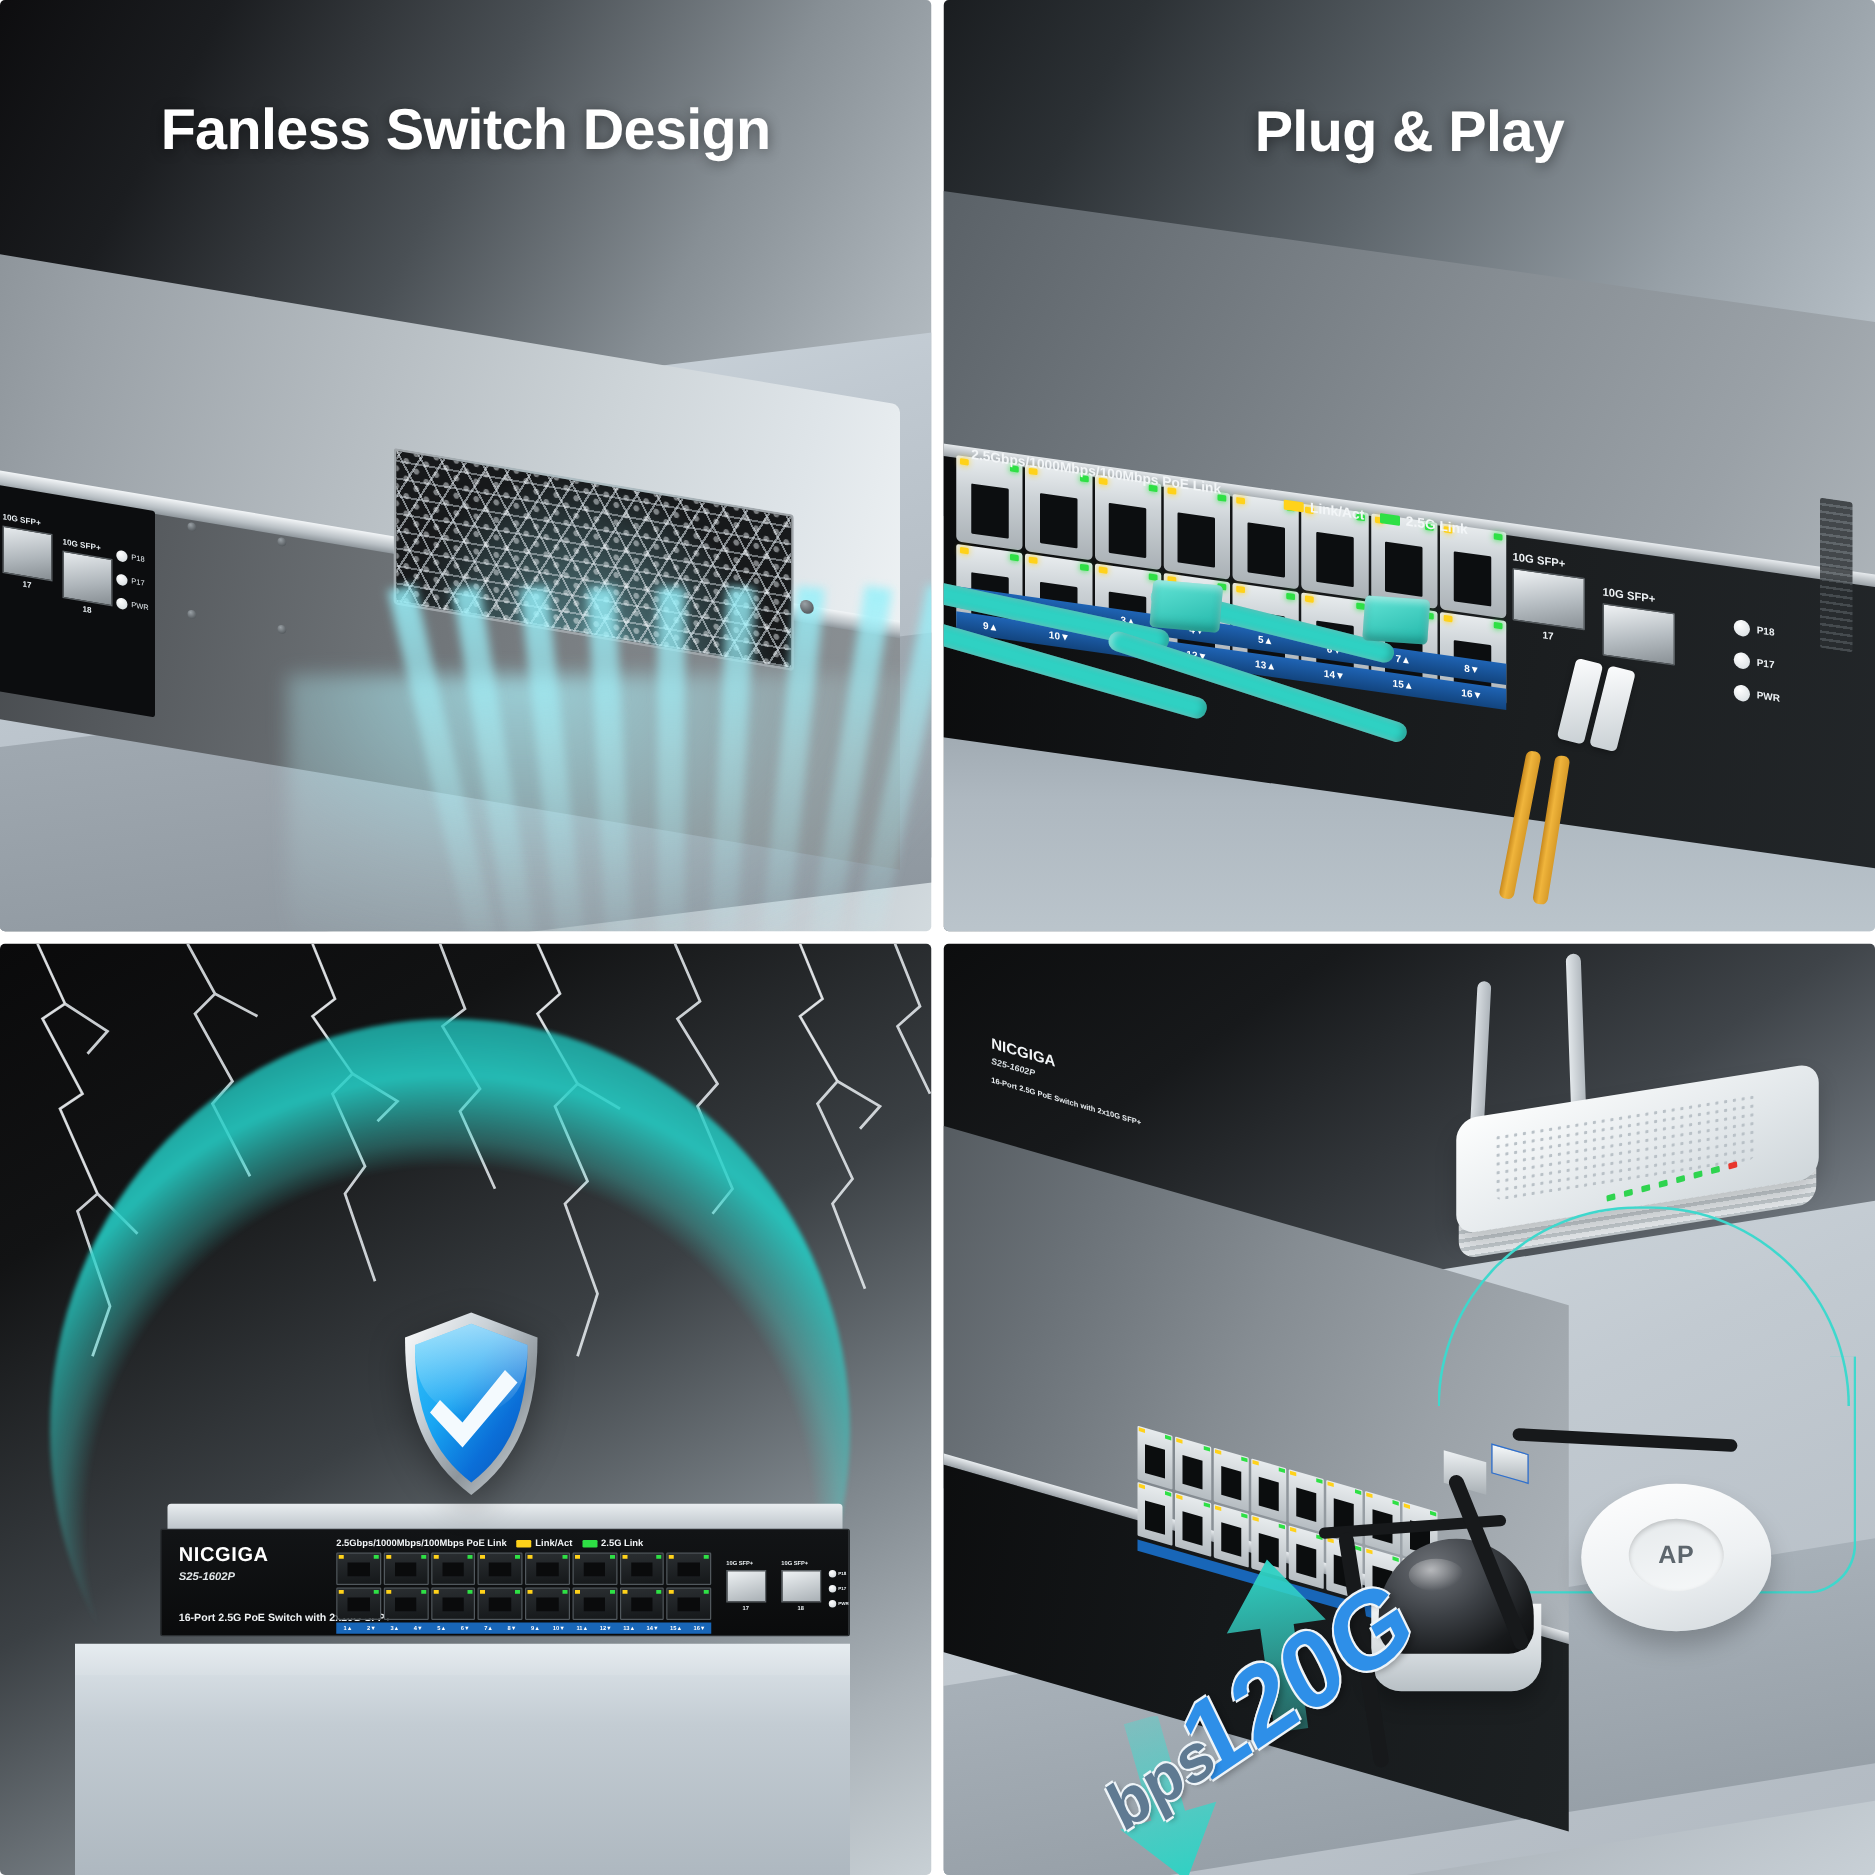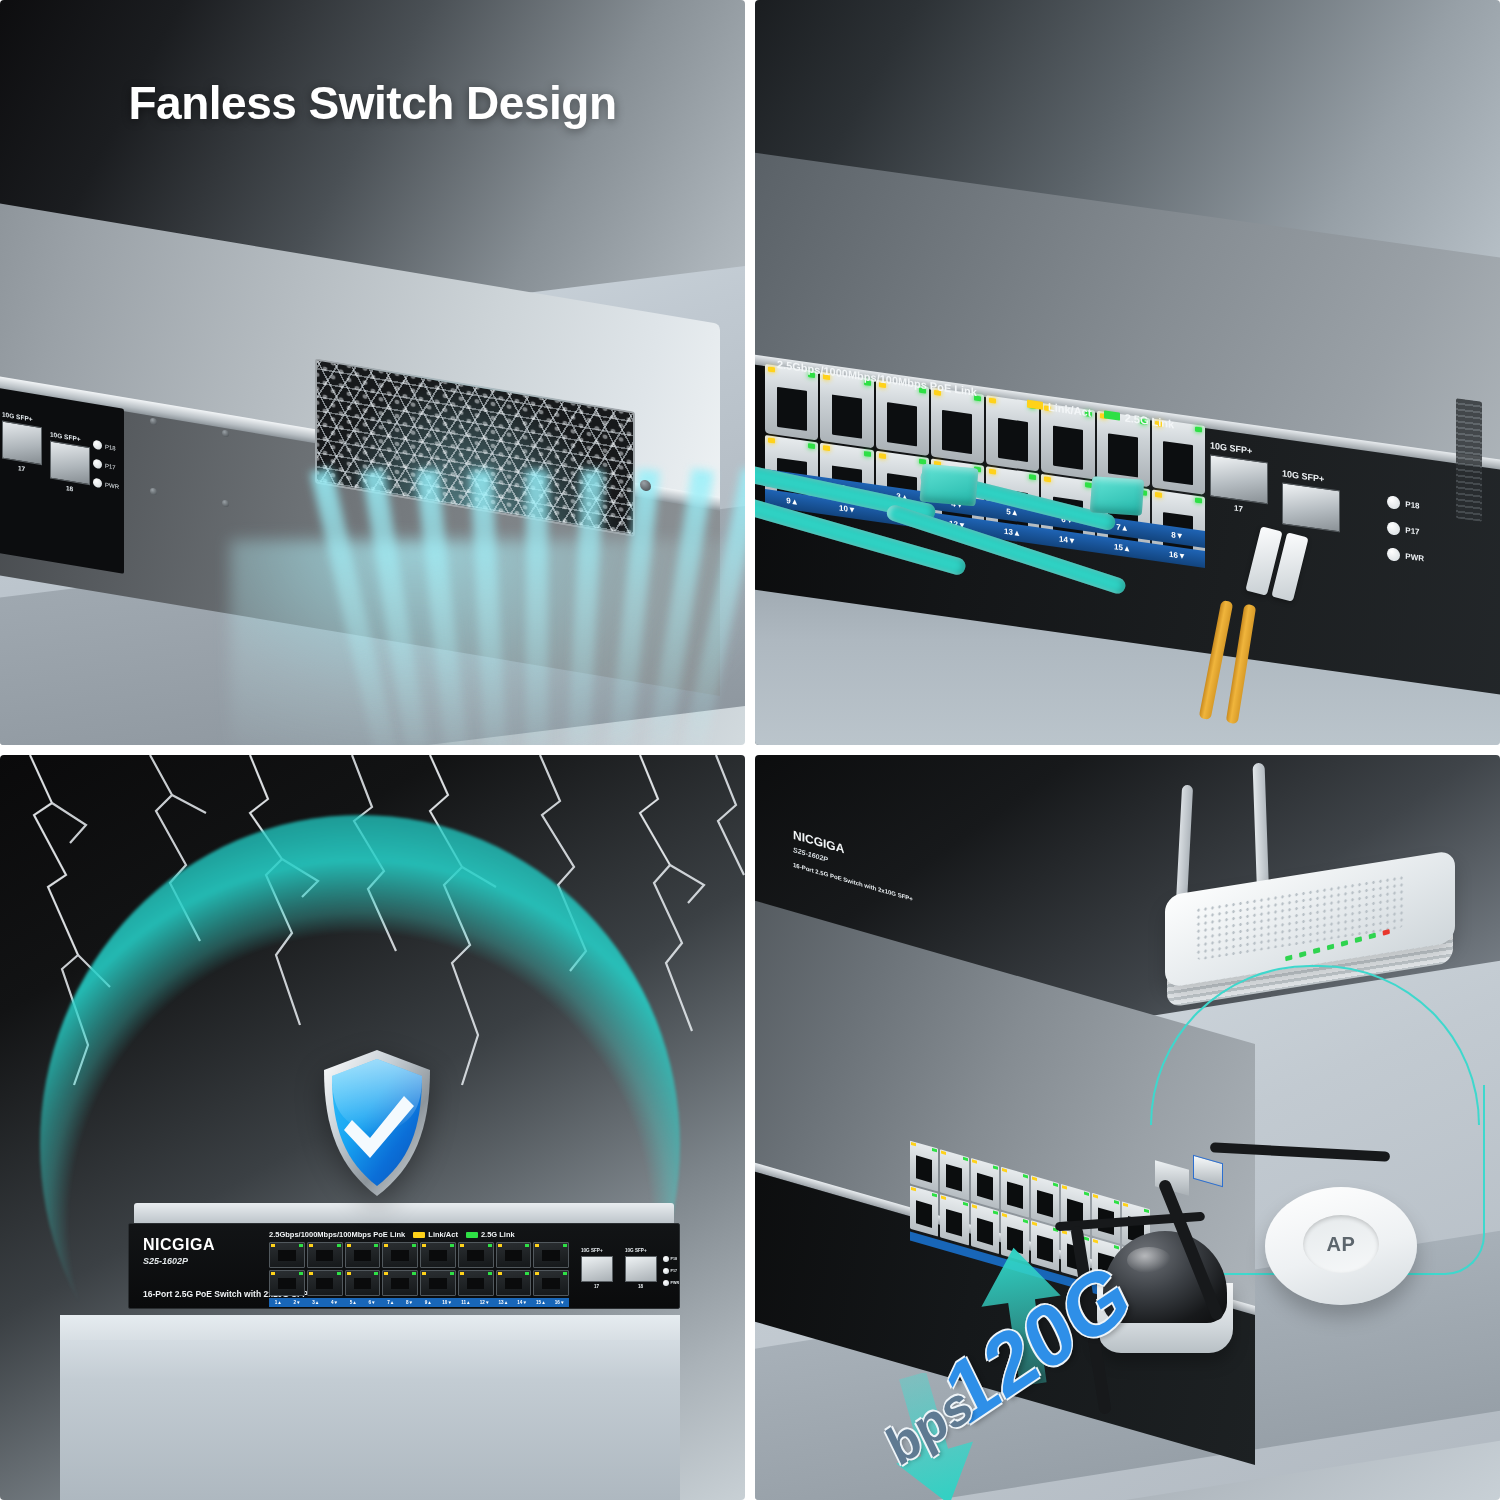--- a/index.html
+++ b/index.html
@@ -548,20 +548,21 @@
 
     <div class="plug" style="left:336px;top:478px;width:52px;height:36px;transform:rotate(4deg);"></div>
     <div class="cable" style="left:160px;top:516px;width:200px;height:16px;transform:rotate(14deg);transform-origin:right center;"></div>
     <div class="cable" style="left:120px;top:580px;width:250px;height:16px;transform:rotate(18deg);transform-origin:right center;"></div>
 
     <div class="lcconn" style="left:498px;top:528px;width:22px;height:66px;transform:rotate(14deg);"></div>
     <div class="lcconn" style="left:524px;top:534px;width:22px;height:66px;transform:rotate(14deg);"></div>
     <div class="fiber" style="left:455px;top:600px;width:12px;height:120px;transform:rotate(11deg);"></div>
     <div class="fiber" style="left:480px;top:604px;width:12px;height:120px;transform:rotate(9deg);"></div>
 
+    <div class="ptitle" style="top:78px;">Plug &amp; Play</div>
   </div>
 
   <div class="panel" id="p3">
     <svg class="boltlayer" viewBox="0 0 745 380" preserveAspectRatio="none">
       <g stroke="#e9eef2" fill="none" stroke-width="2.2" opacity="0.9">
         <path d="M30 0 L52 48 L34 60 L66 120 L48 132 L78 200 L62 214 L88 290 L74 330"></path>
         <path d="M52 48 L86 70 L70 88"></path>
         <path d="M78 200 L110 232"></path>
         <path d="M150 0 L172 40 L156 56 L186 110 L170 128 L200 186"></path>
         <path d="M172 40 L206 58"></path>

